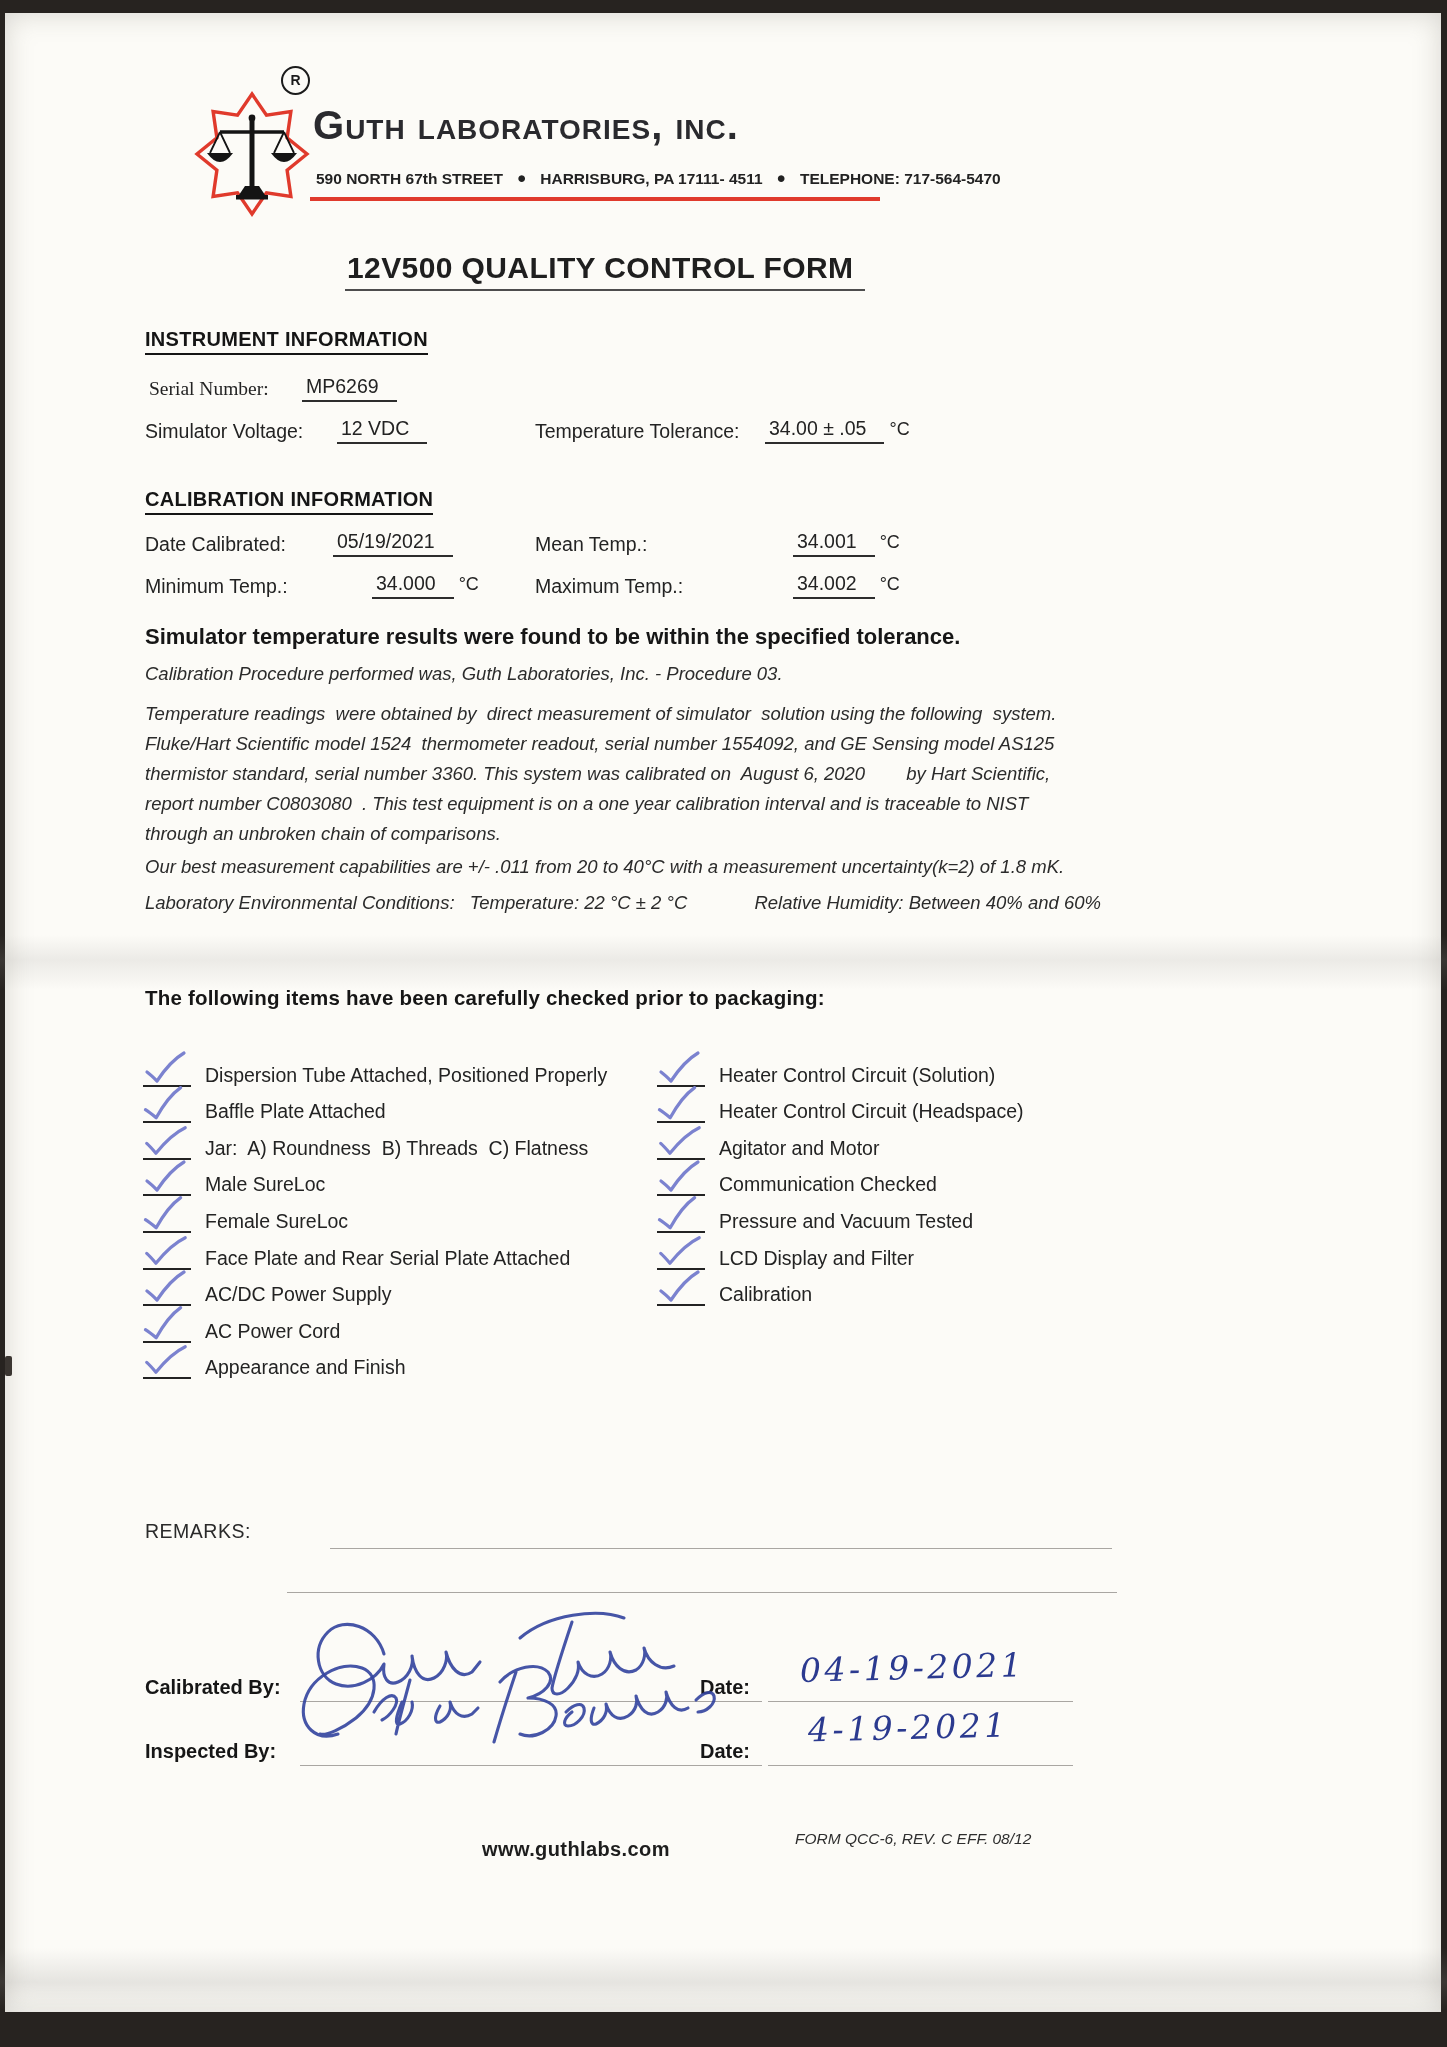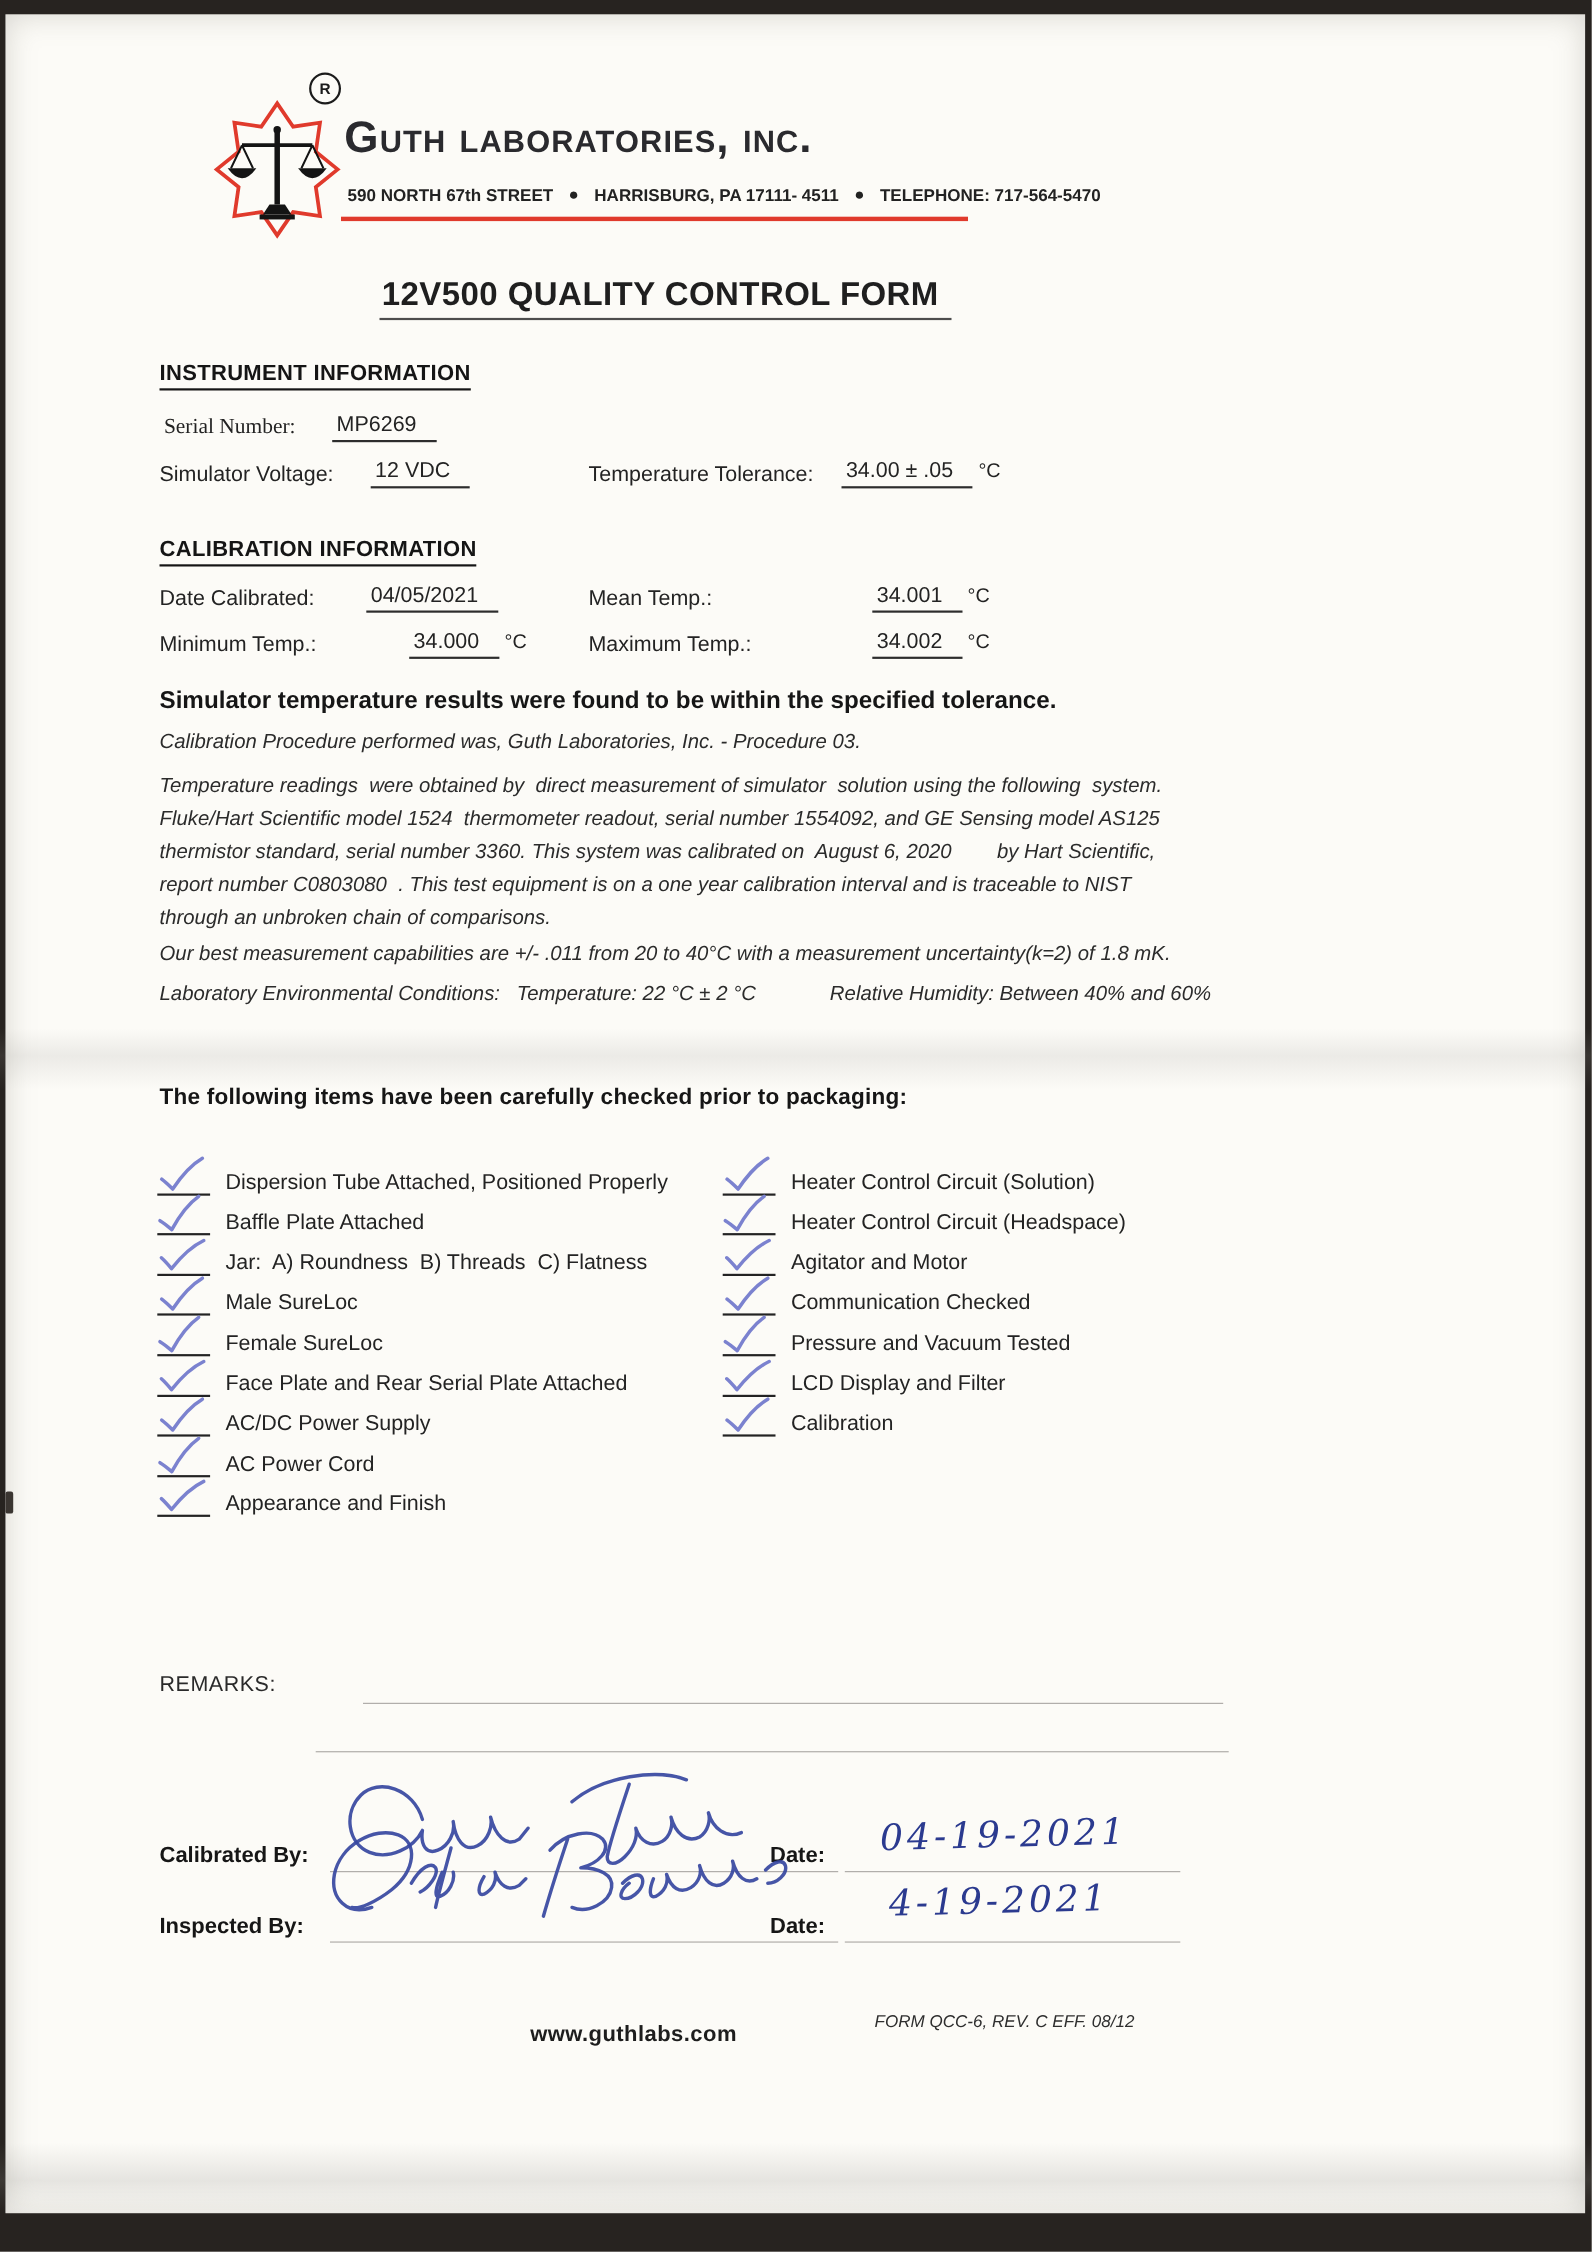--- a/index.html
+++ b/index.html
@@ -125,21 +125,21 @@
   <span class="abs fill" style="left:302px;top:375px;">MP6269</span>
   <span class="abs lbl" style="left:145px;top:420px;">Simulator Voltage:</span>
   <span class="abs fill" style="left:317px;top:417px;margin-left:20px;">12 VDC</span>
   <span class="abs lbl" style="left:535px;top:420px;">Temperature Tolerance:</span>
   <span class="abs" style="left:765px;top:417px;">
     <span class="fill">34.00  ±  .05</span><span class="unit">°C</span>
   </span>
 
   <div class="abs section-heading" style="left:145px;top:488px;">CALIBRATION INFORMATION</div>
   <span class="abs lbl" style="left:145px;top:533px;">Date Calibrated:</span>
-  <span class="abs fill" style="left:333px;top:530px;">04/05/2021</span>
+  <span class="abs fill" style="left:333px;top:530px;">05/19/2021</span>
   <span class="abs lbl" style="left:535px;top:533px;">Mean Temp.:</span>
   <span class="abs" style="left:793px;top:530px;">
     <span class="fill">34.001</span><span class="unit">°C</span>
   </span>
   <span class="abs lbl" style="left:145px;top:575px;">Minimum Temp.:</span>
   <span class="abs" style="left:372px;top:572px;">
     <span class="fill">34.000</span><span class="unit">°C</span>
   </span>
   <span class="abs lbl" style="left:535px;top:575px;">Maximum Temp.:</span>
   <span class="abs" style="left:793px;top:572px;">

